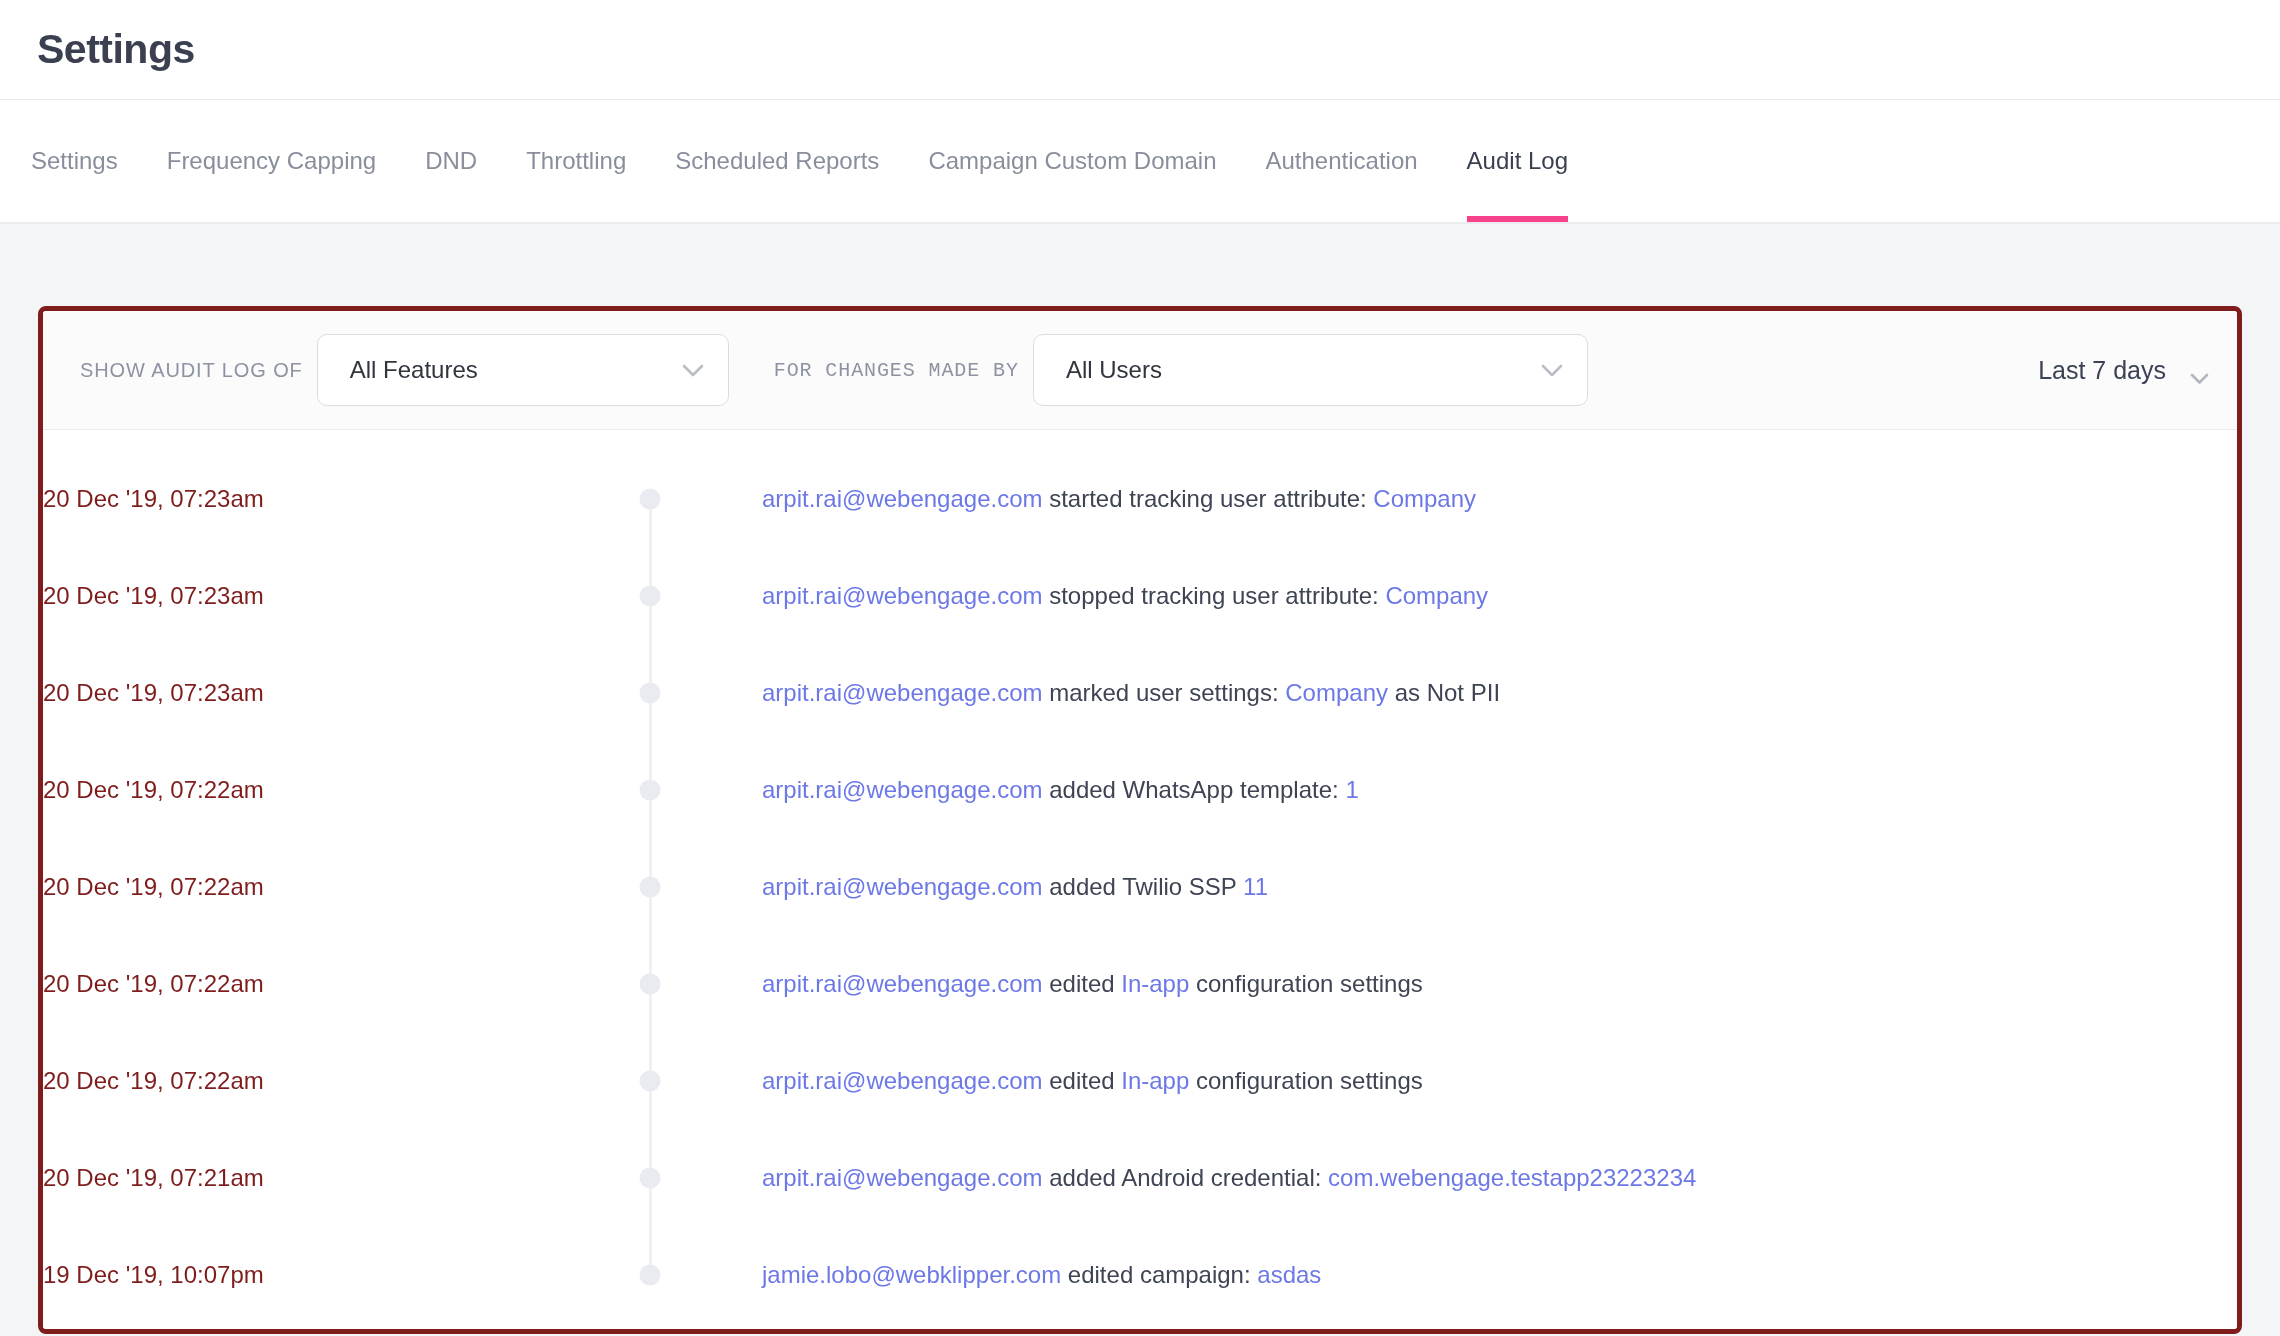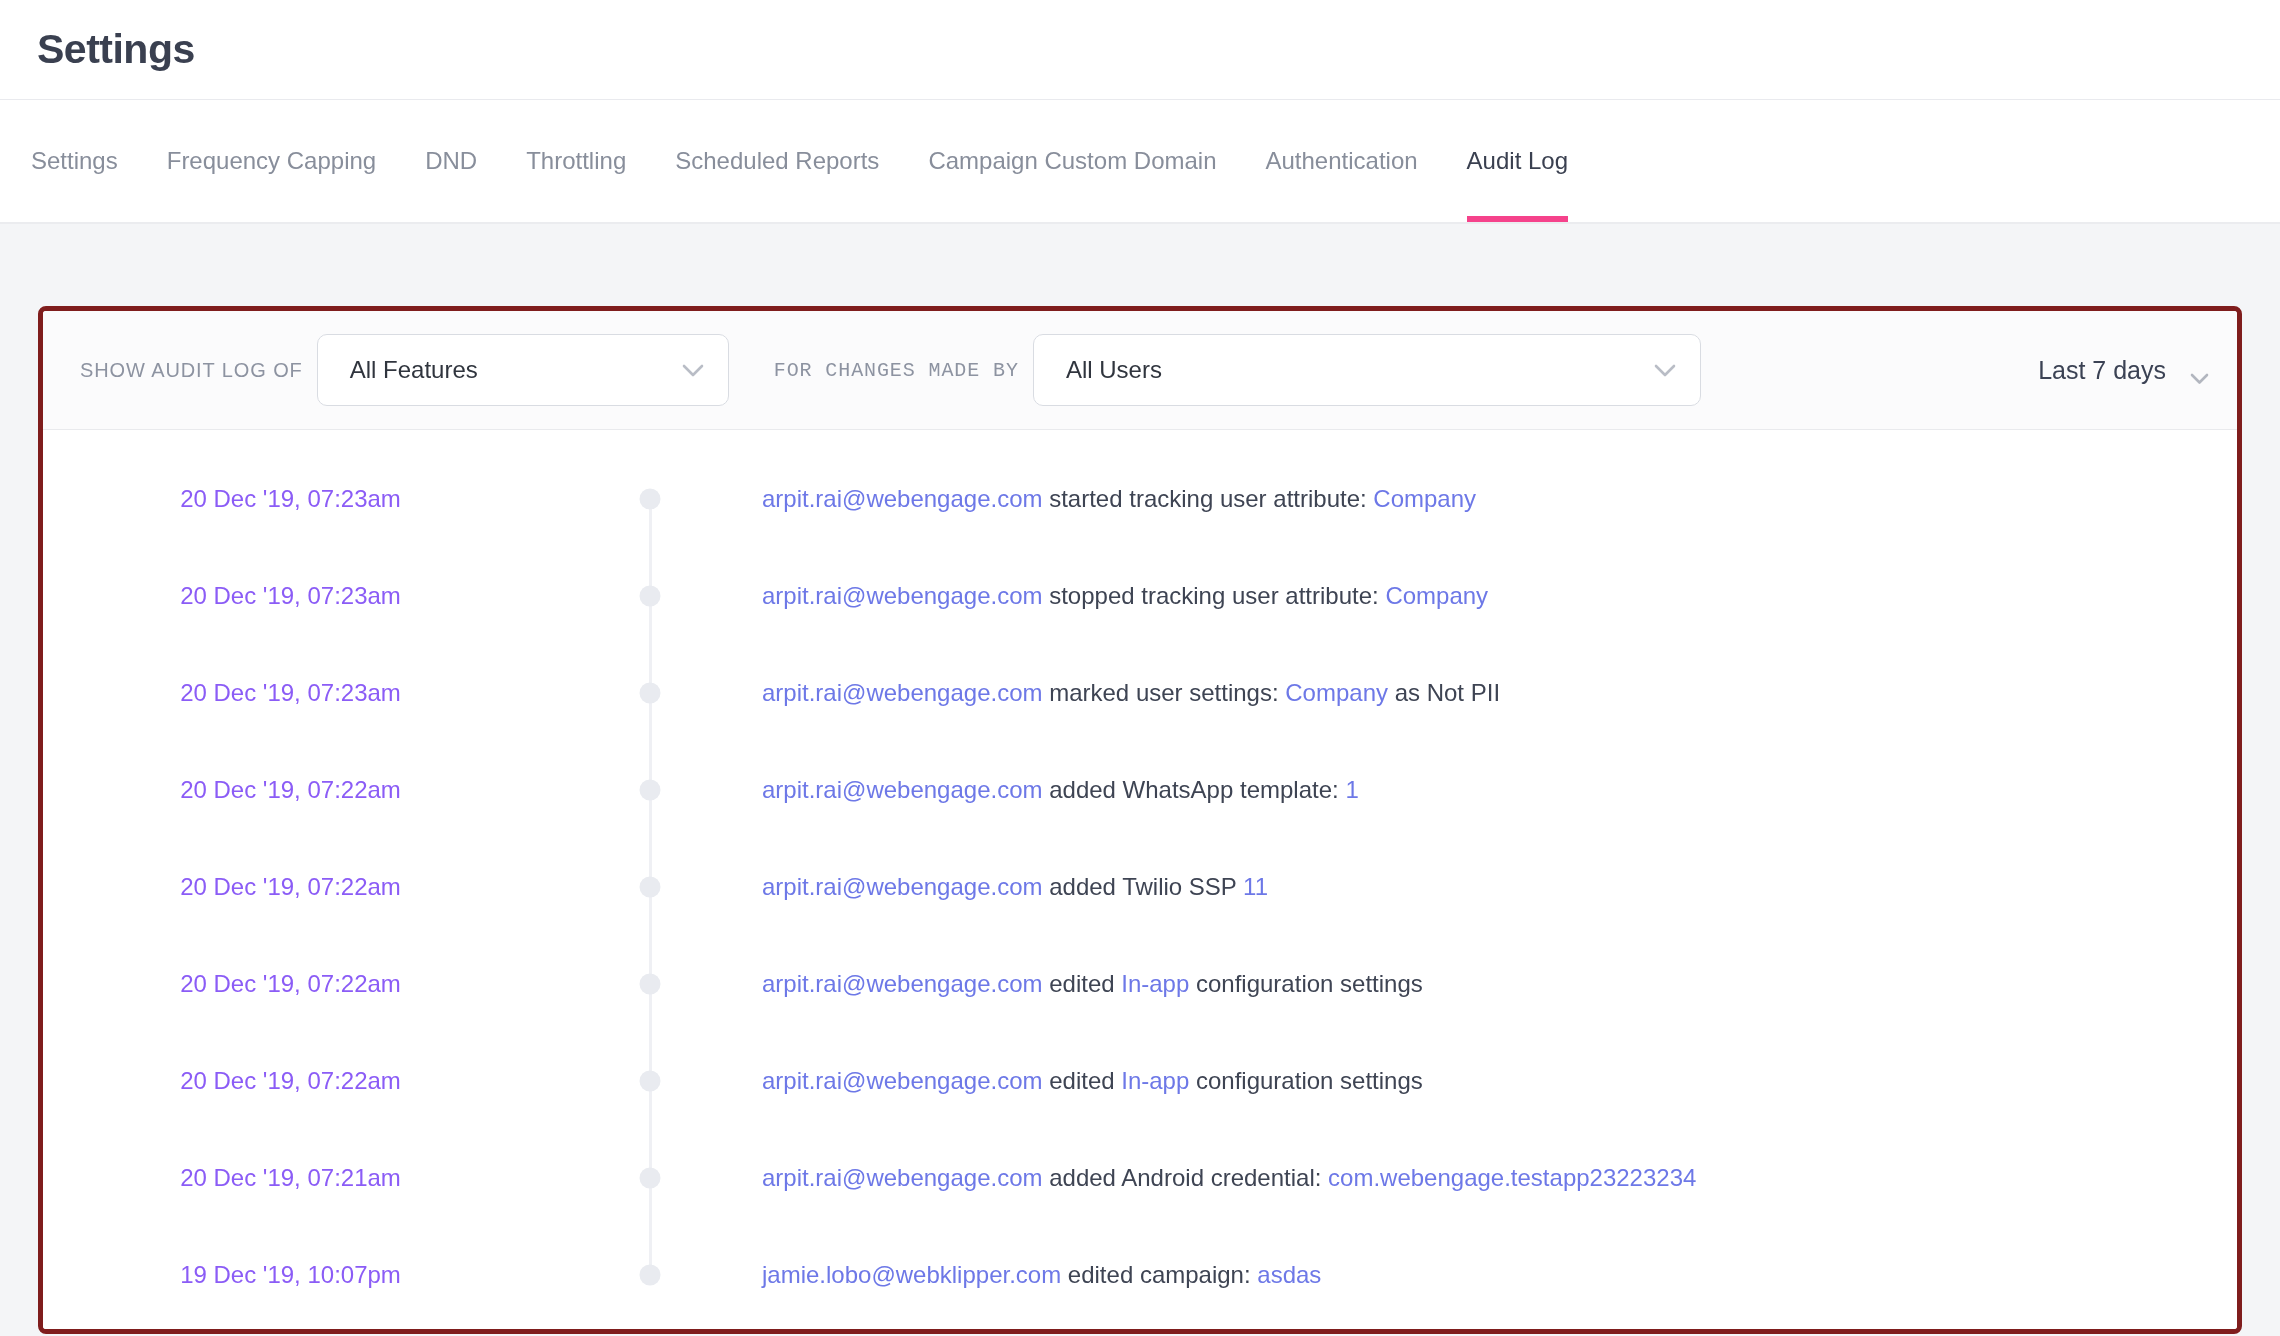--- a/index.html
+++ b/index.html
@@ -55,35 +55,35 @@
     letter-spacing: 0.9px; white-space: nowrap;
   }
   .select {
     height: 72px; background: #ffffff;
     border: 1px solid #d9dce2; border-radius: 10px;
     display: flex; align-items: center; justify-content: space-between;
     padding: 0 24px 0 32px; margin-left: 14px;
     cursor: pointer;
   }
   .select-feature { width: 412px; }
-  .select-user { width: 668px; }
+  .select-user { width: 555px; }
   .select-value { font-size: 24px; color: #30353e; }
   .label-by { margin-left: 45px; font-family: Liberation Mono, monospace; }
   .daterange {
     margin-left: auto;
     display: flex; align-items: flex-end; gap: 24px;
     font-size: 25px; color: #3b4254; cursor: pointer; white-space: nowrap;
   }
   .chev { display: block; }
   
   .list { padding: 20px 0 6px 0; background: #ffffff; }
   .row { display: flex; align-items: center; height: 97px; }
   .row-time {
-    width: 495px; text-align: center;
-    font-size: 24px; color: #8b5cf6; white-space: nowrap;
+    width: 495px; text-align: left;
+    font-size: 24px; color: #7f1d1d; white-space: nowrap;
   }
   .row-timeline { width: 224px; align-self: stretch; position: relative; }
   .tl-line {
     position: absolute; left: calc(50% - 1.5px); width: 3px;
     top: 0; bottom: 0; background: #eff0f4;
   }
   .row.first .tl-line { top: 50%; }
   .row.last  .tl-line { bottom: 50%; }
   .tl-dot {
     position: absolute; left: 50%; top: 50%;

